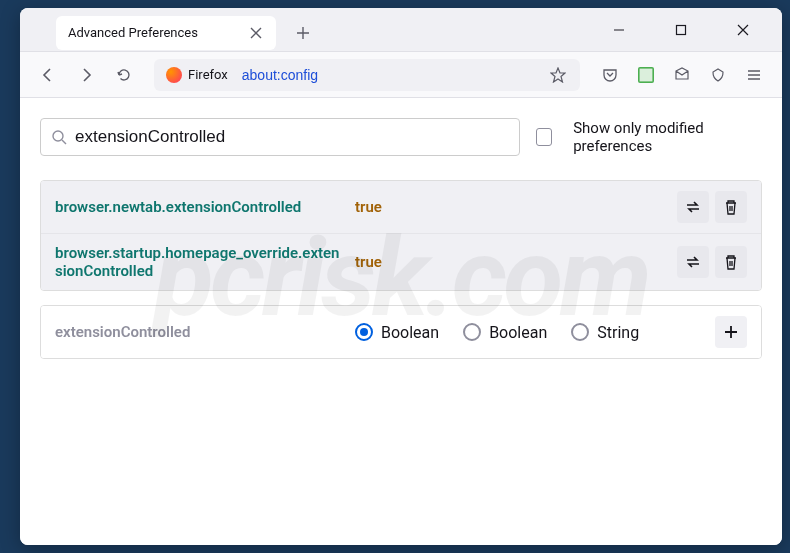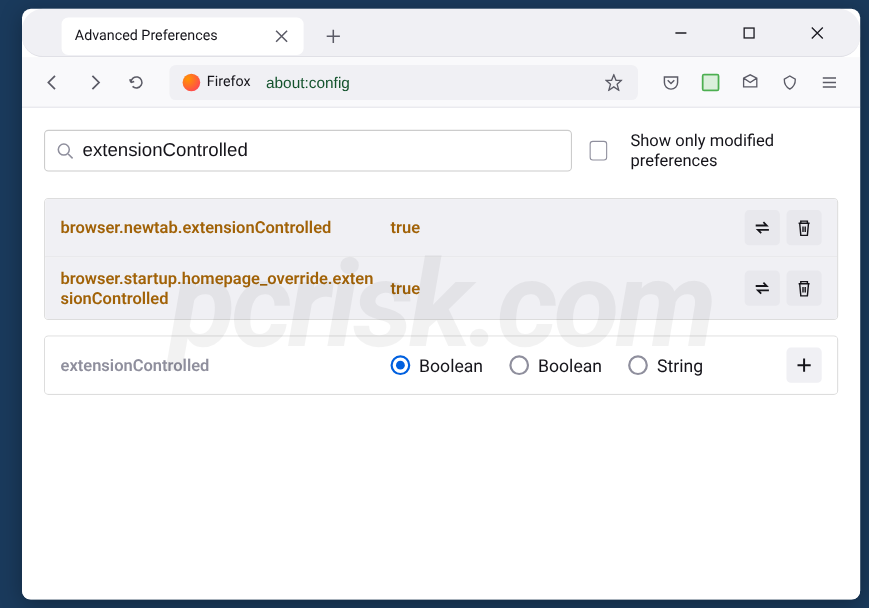--- a/index.html
+++ b/index.html
@@ -24,21 +24,20 @@
   flex-direction: column;
   box-shadow: 0 4px 20px rgba(0,0,0,0.3);
 }
 .titlebar {
   height: 44px;
   background: #f0f0f4;
   display: flex;
   align-items: center;
   padding: 0 8px 0 0;
   border-bottom: 1px solid #e0e0e6;
-  border-radius: 19px;
 }
 .tab {
   display: flex;
   align-items: center;
   background: #fff;
   border-radius: 6px;
   padding: 8px 12px;
   margin: 6px 4px 0 36px;
   min-width: 220px;
   height: 34px;
@@ -129,21 +128,21 @@
   height: 16px;
   background: radial-gradient(circle at 30% 30%, #ff9500, #ff3366);
   border-radius: 50%;
   position: relative;
 }
 .urlbar-input {
   flex: 1;
   border: none;
   background: transparent;
   font-size: 14px;
-  color: #14532d;
+  color: #1d4ed8;
   padding: 0 6px;
   outline: none;
 }
 .urlbar-star {
   width: 28px;
   height: 28px;
   display: flex;
   align-items: center;
   justify-content: center;
   color: #5b5b66;
@@ -230,21 +229,21 @@
   background: #f0f0f4;
 }
 .pref-row:last-child { border-bottom: none; }
 .pref-row.new-pref {
   background: #fff;
 }
 .pref-name {
   flex: 0 0 300px;
   font-size: 15px;
   font-weight: 600;
-  color: #a16207;
+  color: #0f766e;
   word-break: break-word;
   padding-right: 8px;
 }
 .pref-name.gray { color: #8f8f9d; }
 .pref-value {
   flex: 1;
   font-size: 15px;
   font-weight: 600;
   color: #a16207;
 }

